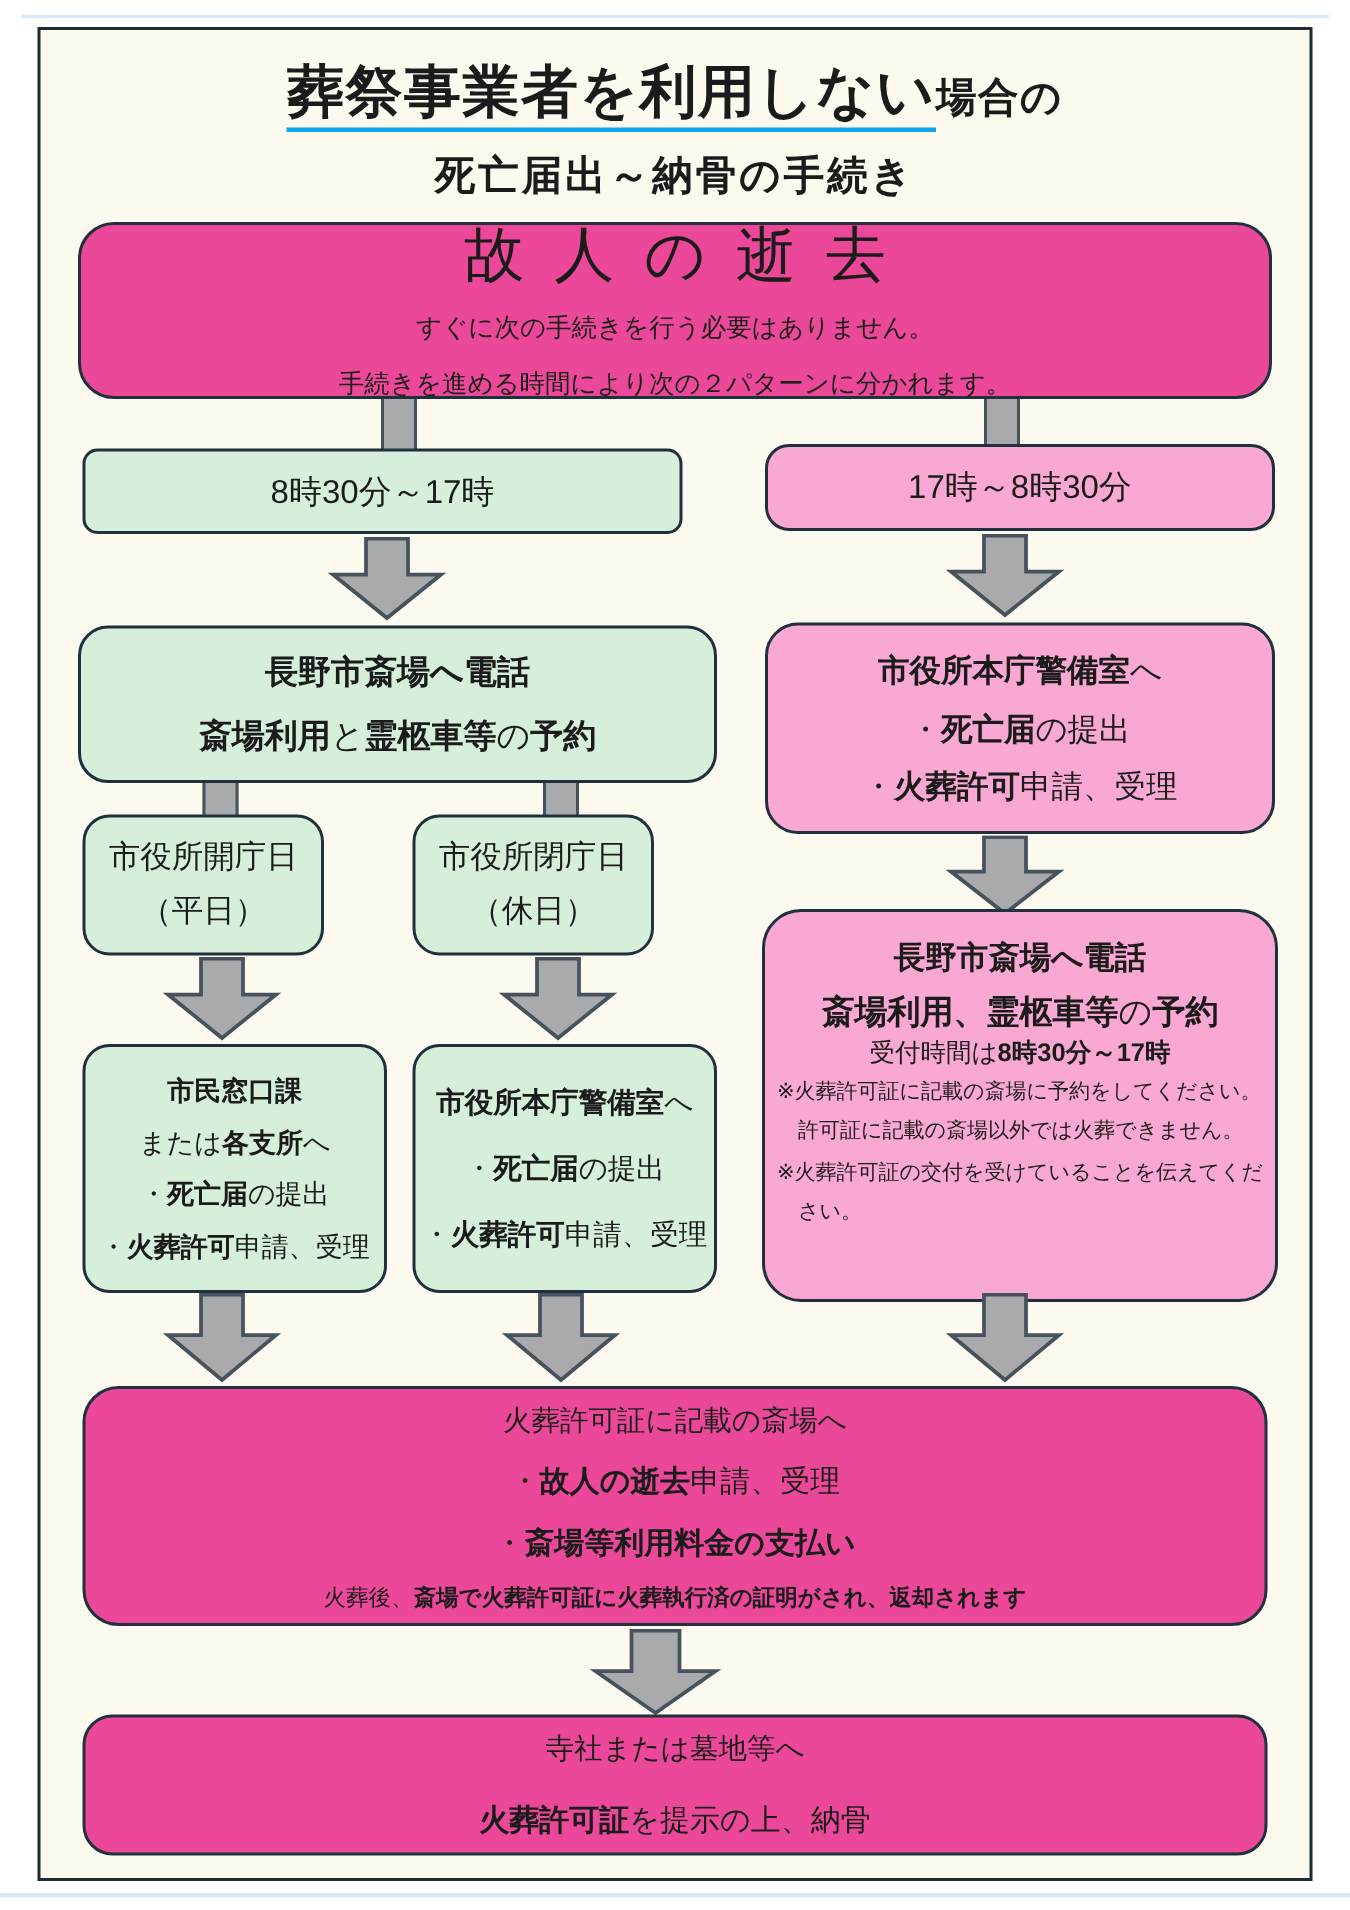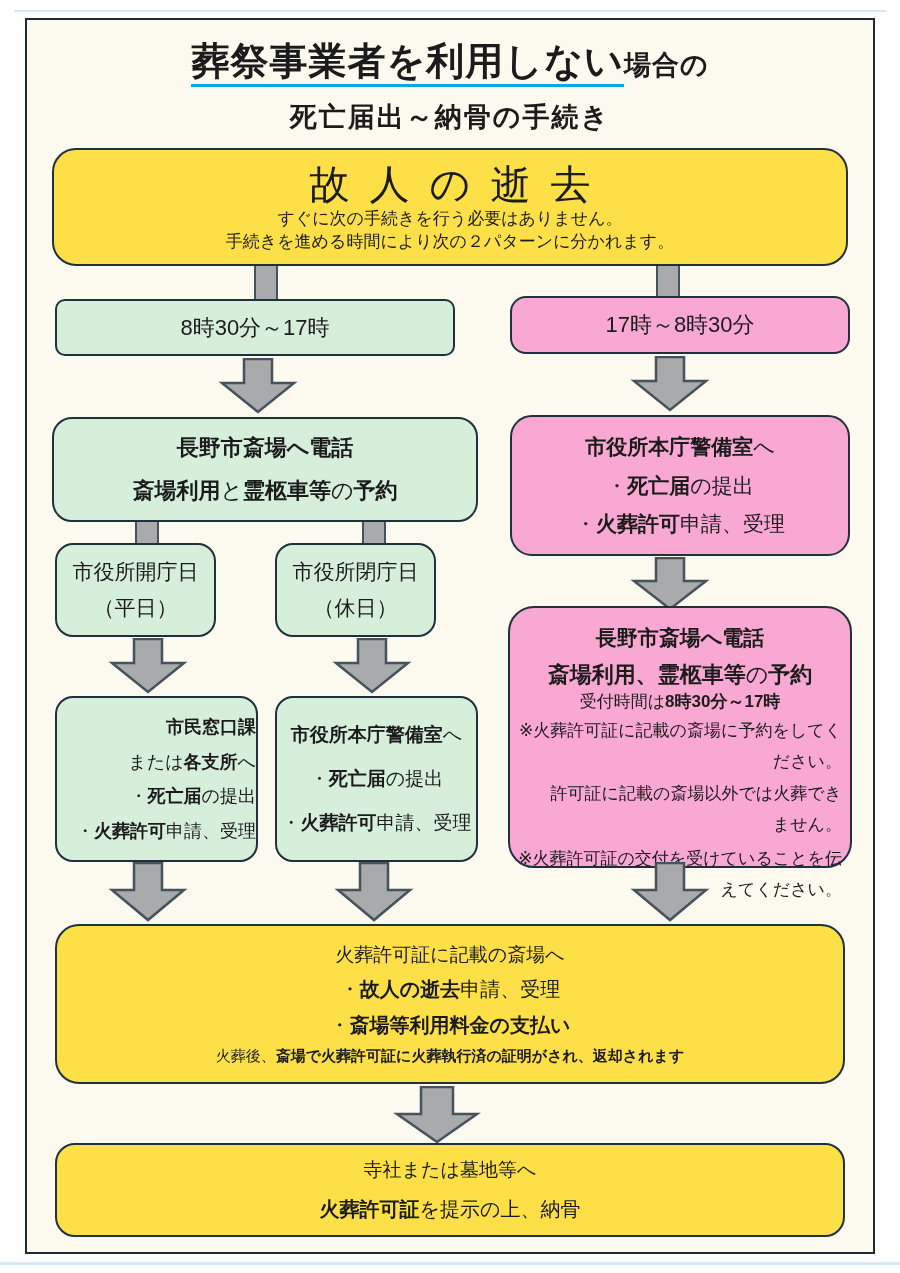--- a/index.html
+++ b/index.html
@@ -10,48 +10,48 @@
          border:2.5px solid #1d2b34;background:#fcf9ee;}
   
   .title-block{position:absolute;left:0;top:36px;width:900px;text-align:center;z-index:2;}
   .t1{font-size:38px;font-weight:bold;letter-spacing:1px;}
   .t1-main{border-bottom:3px solid #0ea5e9;padding-bottom:2px;}
   .t1-suf{font-size:27px;}
   .t2{font-size:27px;font-weight:bold;margin-top:12px;letter-spacing:2px;font-family:Liberation Mono, monospace;}
   
   .box{position:absolute;border:2px solid #20303c;display:flex;flex-direction:column;
        align-items:center;justify-content:space-evenly;z-index:2;box-sizing:border-box;text-align:center;}
-  .blue{background:#fde047;} .green{background:#d6efdb;} .yellow{background:#f9a8d4;}
+  .blue{background:#ec4899;gap:14px;} .green{background:#d6efdb;} .yellow{background:#f9a8d4;}
   .b{font-weight:bold;}
   
   .start-box{left:52px;top:148px;width:796px;height:118px;border-radius:24px;justify-content:center;}
   .start-title{font-size:40px;font-weight:400;letter-spacing:.5em;padding-left:.5em;line-height:1.15;}
   .start-note{font-size:17px;line-height:1.38;}
   
   .stub{position:absolute;background:#a9aaab;border:2px solid #46525c;z-index:1;box-sizing:border-box;}
   .arrow{position:absolute;z-index:2;}
   
   .time-left{left:55px;top:299px;width:400px;height:57px;border-radius:10px;}
   .time-right{left:510px;top:296px;width:340px;height:58px;border-radius:16px;}
   .time-label{font-size:22px;}
   
   .call-left{left:52px;top:417px;width:426px;height:105px;border-radius:20px;}
   .call-line{font-size:22px;}
   .day-box{width:161px;height:94px;border-radius:18px;justify-content:center;font-size:21px;line-height:1.7;}
   .weekday{left:55px;top:543px;} .holiday{left:275px;top:543px;}
   .proc-box{width:203px;height:166px;border-radius:18px;font-size:18px;padding:6px 0;}
-  .counter{left:55px;top:696px;align-items:flex-end;} .mid-security{left:275px;top:696px;font-size:19px;}
+  .counter{left:55px;top:696px;} .mid-security{left:275px;top:696px;font-size:19px;}
   
   .r-security{left:510px;top:415px;width:340px;height:141px;border-radius:22px;font-size:21px;padding:6px 0;}
   .r-call{left:508px;top:606px;width:344px;height:262px;border-radius:26px;
           justify-content:flex-start;padding:16px 8px 8px 8px;}
   .r-call-l1{font-size:21px;font-weight:bold;}
   .r-call-l2{font-size:22px;margin-top:8px;}
   .r-call-time{font-size:17px;}
-  .r-note{font-size:17px;line-height:1.85;text-align:right;width:100%;box-sizing:border-box;}
+  .r-note{font-size:14px;line-height:1.85;text-align:left;width:100%;box-sizing:border-box;}
   .note-hang{padding-left:1em;text-indent:-1em;margin-top:2px;}
   .note-indent{padding-left:1em;}
   .r-note:first-of-type{margin-top:8px;}
   
   .crematorium{left:55px;top:924px;width:790px;height:160px;border-radius:24px;padding:8px 0;}
   .crem-l1{font-size:19px;} .crem-l2,.crem-l3{font-size:20px;} .crem-l4{font-size:15px;text-align:right;}
   .interment{left:55px;top:1143px;width:790px;height:94px;border-radius:20px;}
   .int-l1{font-size:19px;} .int-l2{font-size:20px;}
 </style>
 </head>

